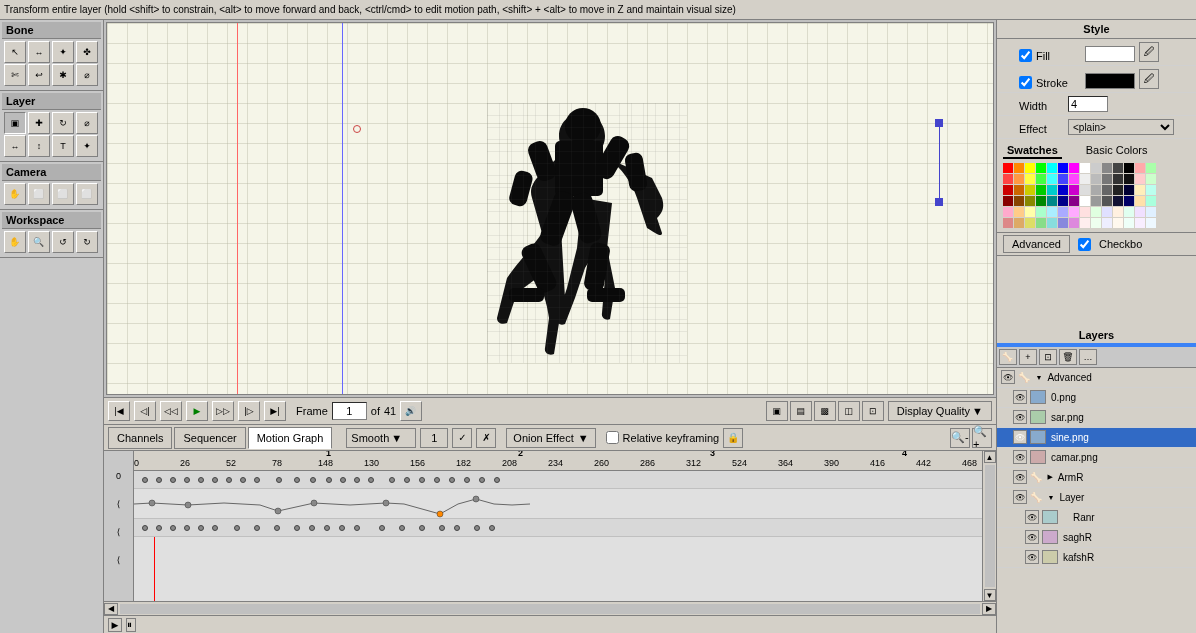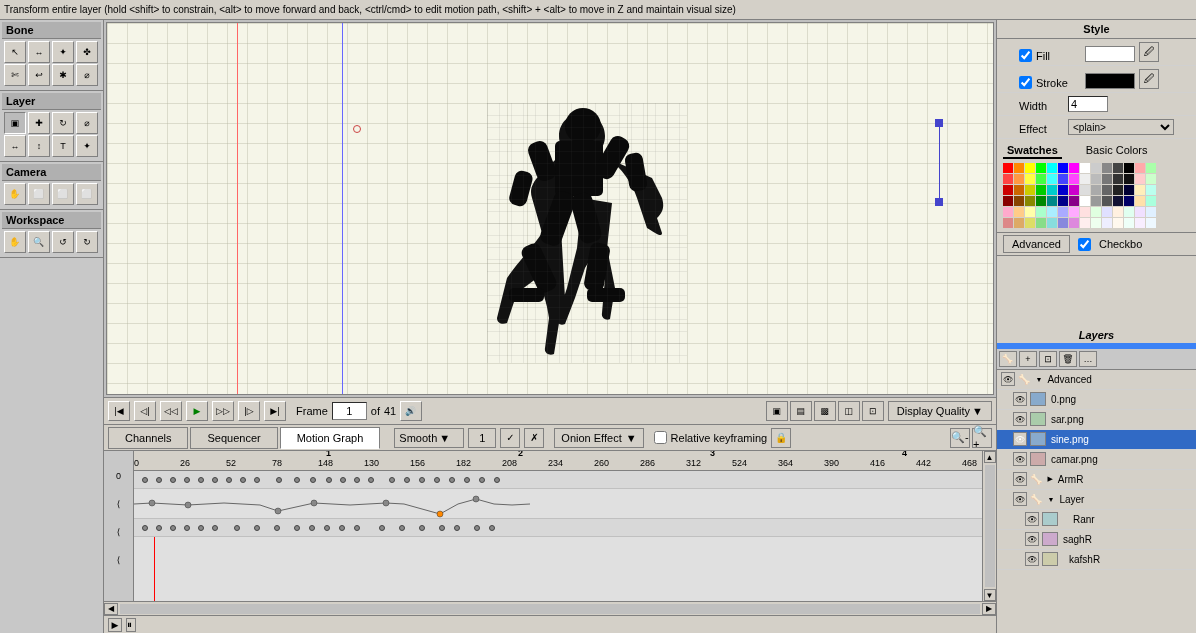--- a/index.html
+++ b/index.html
@@ -201,21 +201,21 @@
       display: flex;
       align-items: center;
       padding: 0 4px;
       gap: 2px;
       border-bottom: 1px solid #808080;
       flex-shrink: 0;
     }
 
     .tab-btn {
       height: 22px;
-      padding: 0 16px;
+      padding: 0 8px;
       background: #d4d0c8;
       border: 1px solid #808080;
       font-size: 11px;
       cursor: pointer;
     }
 
     .tab-btn.active {
       background: #fff;
       border-bottom: 1px solid #fff;
     }
@@ -442,22 +442,21 @@
       display: flex;
       flex-direction: column;
       flex: 1;
     }
 
     .layers-title {
       text-align: center;
       font-size: 11px;
       font-weight: bold;
       padding: 2px;
-      border-bottom: 6px solid #3b82f6;
-      font-style: italic;
+      border-bottom: 4px solid #3b82f6;
     }
 
     .layers-toolbar {
       display: flex;
       align-items: center;
       padding: 2px;
       gap: 2px;
       border-bottom: 1px solid #808080;
       background: #c8c8c8;
     }
@@ -1165,19 +1164,19 @@
 
         <div class="layer-item" style="padding-left:28px;">
           <div class="layer-eye">👁</div>
           <div class="layer-thumb" style="background:#ccaacc;"></div>
           <span style="margin-left:2px;">saghR</span>
         </div>
 
         <div class="layer-item" style="padding-left:28px;">
           <div class="layer-eye">👁</div>
           <div class="layer-thumb" style="background:#ccccaa;"></div>
-          <span style="margin-left:8px;">kafshR</span>
+          <span style="margin-left:2px;">kafshR</span>
         </div>
       </div>
     </div>
   </div>
 
 </div>
 
 </body></html>

